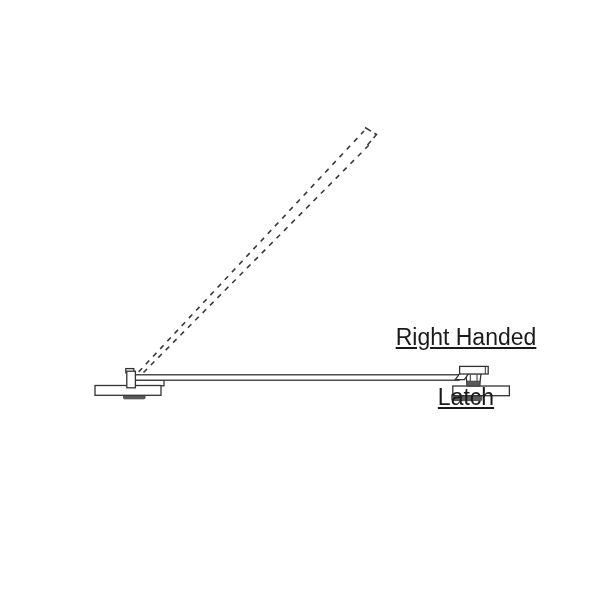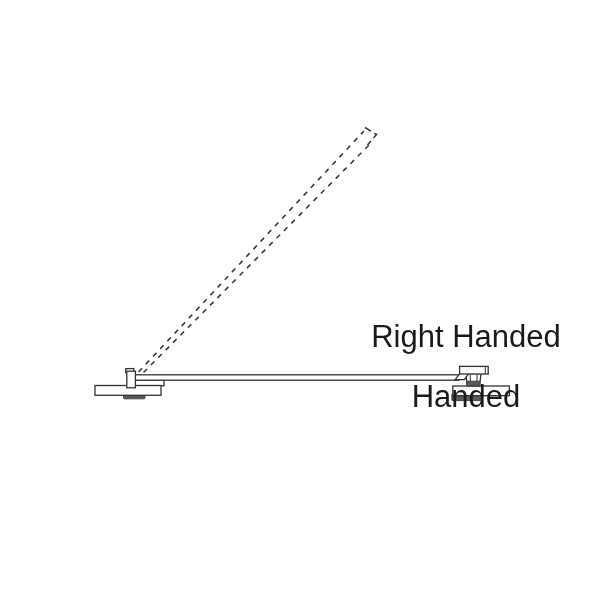--- a/index.html
+++ b/index.html
@@ -19,22 +19,23 @@
   }
   .stage{position:absolute;left:0;top:0;width:600px;height:600px;}
   svg{position:absolute;left:0;top:0;}
   .outline{fill:var(--fill);stroke:var(--line);stroke-width:1.3;}
   .dark{fill:var(--tab-fill);stroke:#474747;stroke-width:1;}
   .dashline{fill:none;stroke:var(--dash);stroke-width:1.6;stroke-dasharray:5 5.5;}
   .chev{fill:none;stroke:var(--dash);stroke-width:1.6;stroke-dasharray:7 4;}
   .innerline{fill:none;stroke:var(--line);stroke-width:1;}
   .label{
     position:absolute;color:var(--text);
-    font-size:31px;line-height:30px;text-align:center;
+    font-size:23px;line-height:30px;text-align:center;
     white-space:pre-line;
+    text-decoration:underline;
   }
   .label-latch{left:356px;top:292px;width:220px;}
   .label-outside{left:200px;top:429px;width:200px;}
 </style>
 </head>
 <body>
 
 <div class="stage">
 
   <svg width="600" height="600" viewBox="0 0 600 600">
@@ -66,17 +67,17 @@
       <line class="innerline" x1="477" y1="374.5" x2="477" y2="385"></line>
       <rect class="dark" x="466.8" y="381.2" width="13" height="4.4"></rect>
       <polygon class="outline" points="455.2,379.6 461.8,370.8 470.5,370.8 464.4,379.6"></polygon>
       <rect class="outline" x="459.6" y="366.4" width="28.6" height="7.6"></rect>
       <line class="innerline" x1="485.3" y1="366.8" x2="485.3" y2="373.8"></line>
     </g>
   </svg>
 
   <div class="label label-latch">
     <div>Right Handed</div>
-    <div>Handed</div>
+    <div>Latch</div>
   </div>
 
 
 </div>
 
 </body></html>

